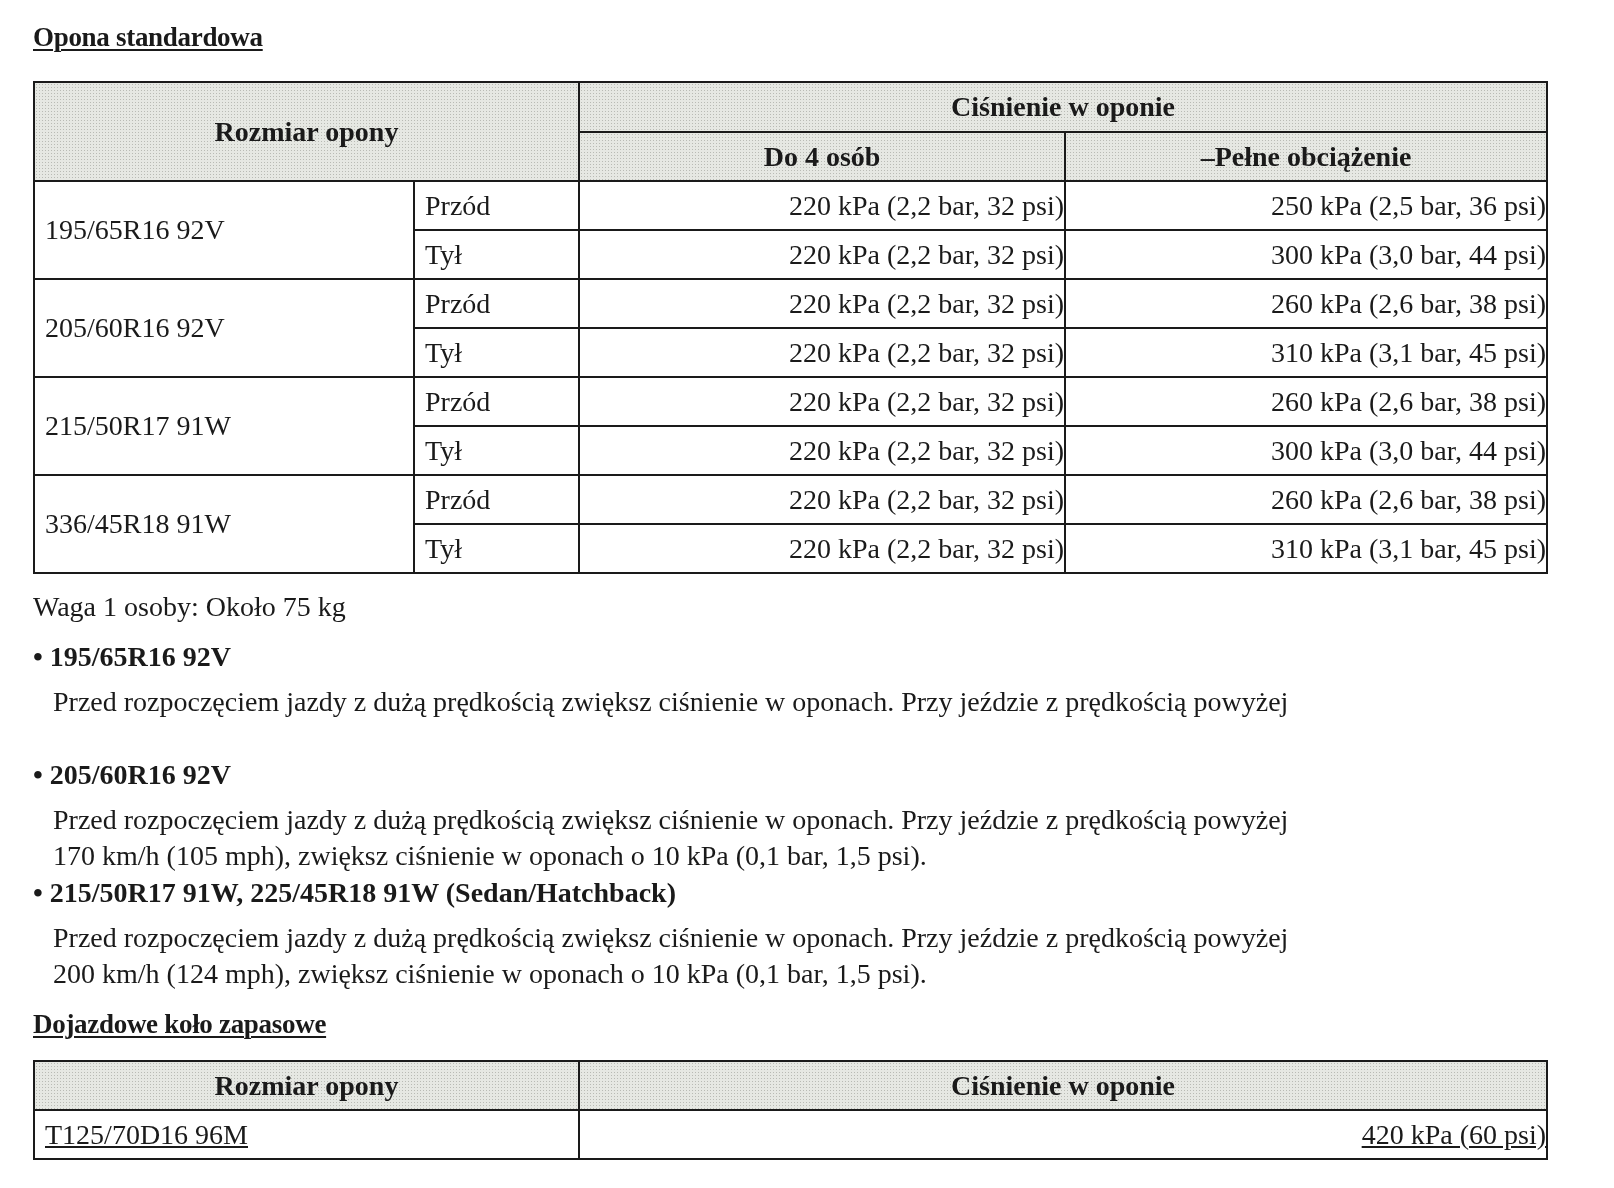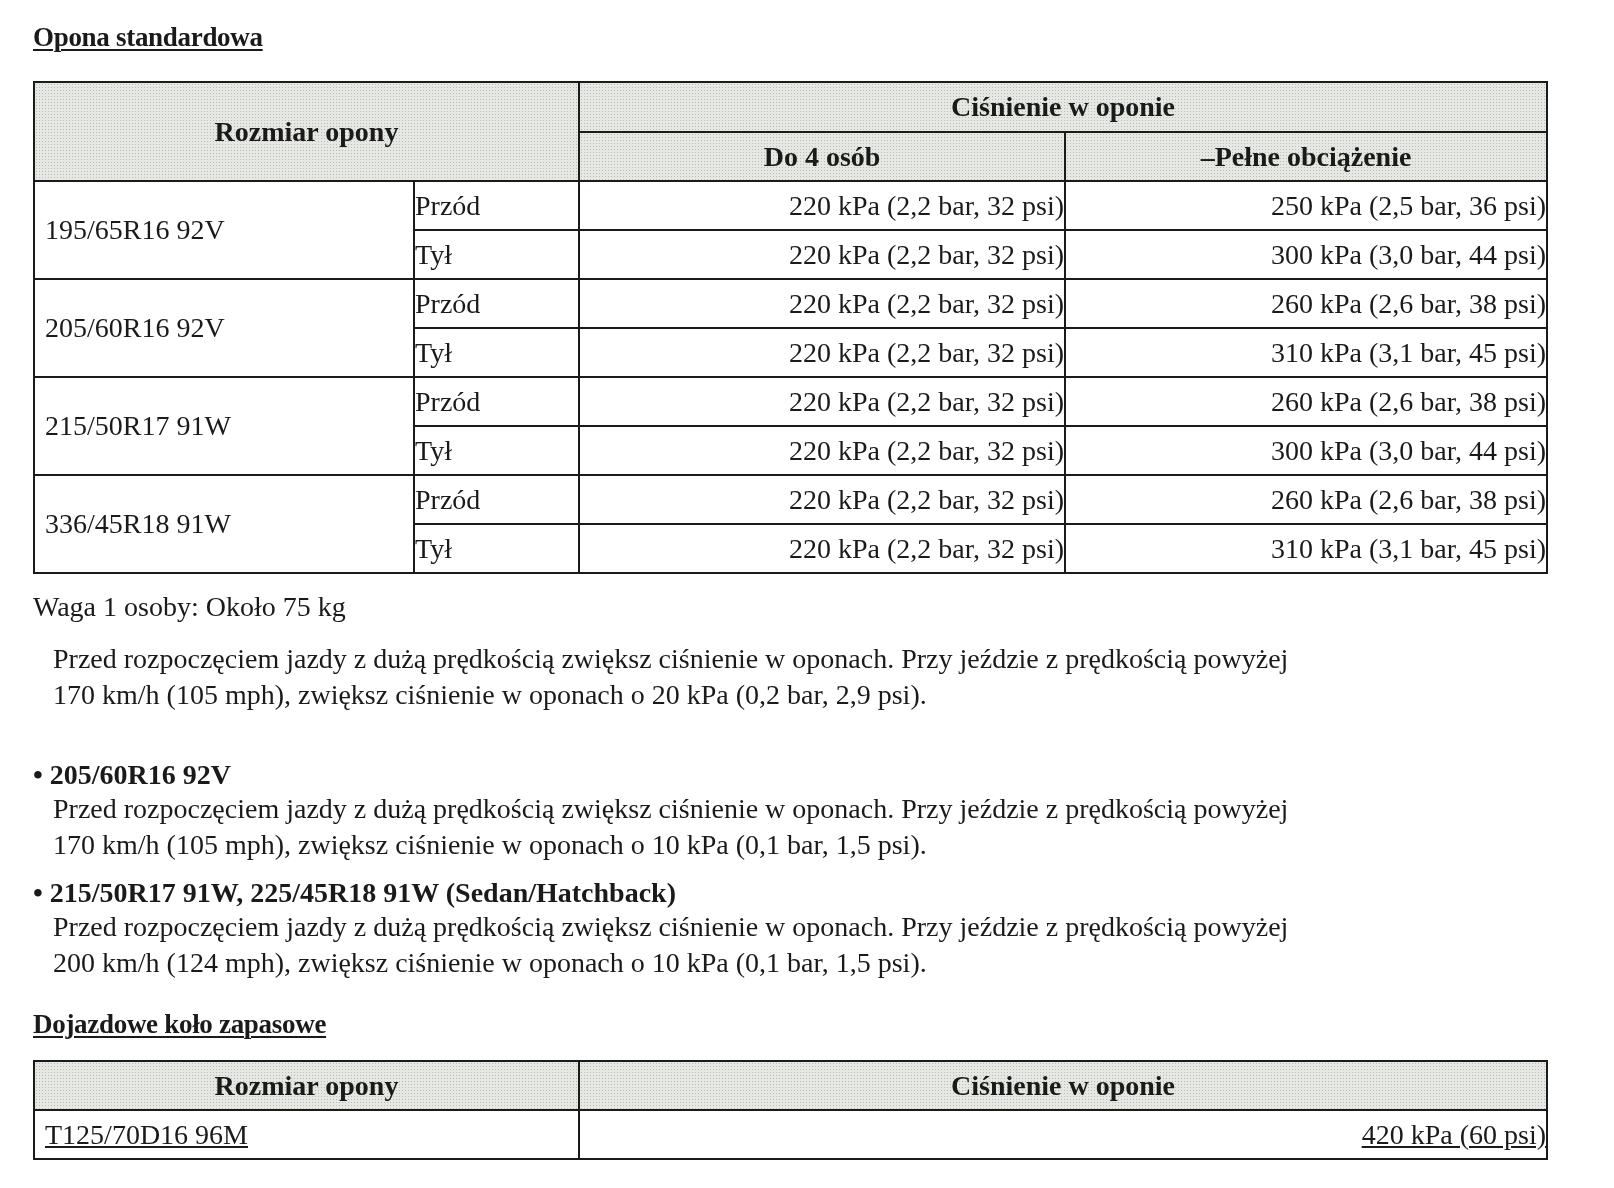--- a/index.html
+++ b/index.html
@@ -22,27 +22,27 @@
   }
   #main-table { left: 33px; top: 81px; width: 1513px; }
   #main-table col.c1 { width: 380px; }
   #main-table col.c2 { width: 165px; }
   #main-table col.c3 { width: 486px; }
   #main-table col.c4 { width: 482px; }
   #main-table tr.h1 th { height: 48px; }
   #main-table tr.h2 th { height: 47px; text-align: center; }
   #main-table tbody td { height: 47px; }
   td.size { padding-left: 10px; vertical-align: middle; }
-  td.pos { }
+  td.pos { padding-left: 10px; }
   td.val { text-align: right; }
 
   .note { position: absolute; left: 33px; font-size: 28px; }
   .bullet { position: absolute; left: 33px; font-size: 28px; width: 1500px; }
   .bullet .head { font-weight: bold; }
-  .bullet .body { padding-left: 20px; line-height: 36px; }
+  .bullet .body { padding-left: 20px; line-height: 36px; margin-top: 11px; }
 
   #spare-table { left: 33px; top: 1060px; width: 1513px; }
   #spare-table col.s1 { width: 545px; }
   #spare-table col.s2 { width: 968px; }
   #spare-table th { height: 47px; }
   #spare-table td { height: 47px; text-decoration: underline; }
 </style>
 </head>
 <body>
 
@@ -109,23 +109,23 @@
       <td class="pos">Tył</td>
       <td class="val">220 kPa (2,2 bar, 32 psi)</td>
       <td class="val">310 kPa (3,1 bar, 45 psi)</td>
     </tr>
   </tbody>
 </table>
 
 <div class="note" style="top:591px;">Waga 1 osoby: Około 75 kg</div>
 
 <div class="bullet" style="top:641px;">
+  <div class="head"><span>•</span> <span>195/65R16 92V</span></div>
   <div class="body">
     <div>Przed rozpoczęciem jazdy z dużą prędkością zwiększ ciśnienie w oponach. Przy jeździe z prędkością powyżej</div>
-    <div>170 km/h (105 mph), zwiększ ciśnienie w oponach o 20 kPa (0,2 bar, 2,9 psi).</div>
   </div>
 </div>
 
 <div class="bullet" style="top:759px;">
   <div class="head"><span>•</span> <span>205/60R16 92V</span></div>
   <div class="body">
     <div>Przed rozpoczęciem jazdy z dużą prędkością zwiększ ciśnienie w oponach. Przy jeździe z prędkością powyżej</div>
     <div>170 km/h (105 mph), zwiększ ciśnienie w oponach o 10 kPa (0,1 bar, 1,5 psi).</div>
   </div>
 </div>

